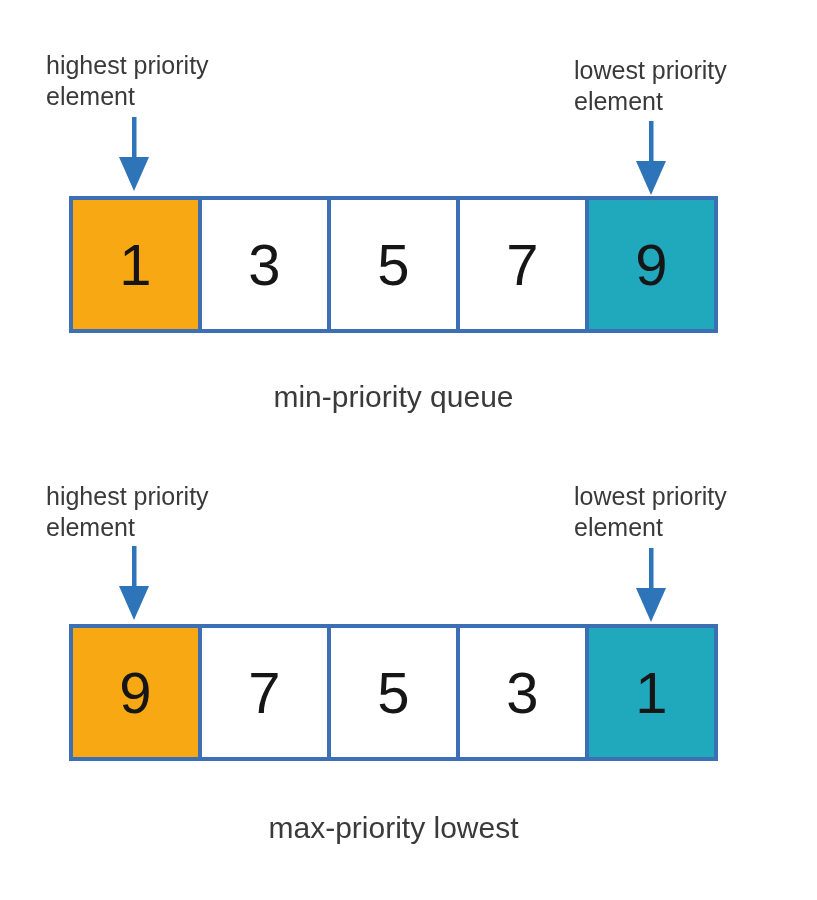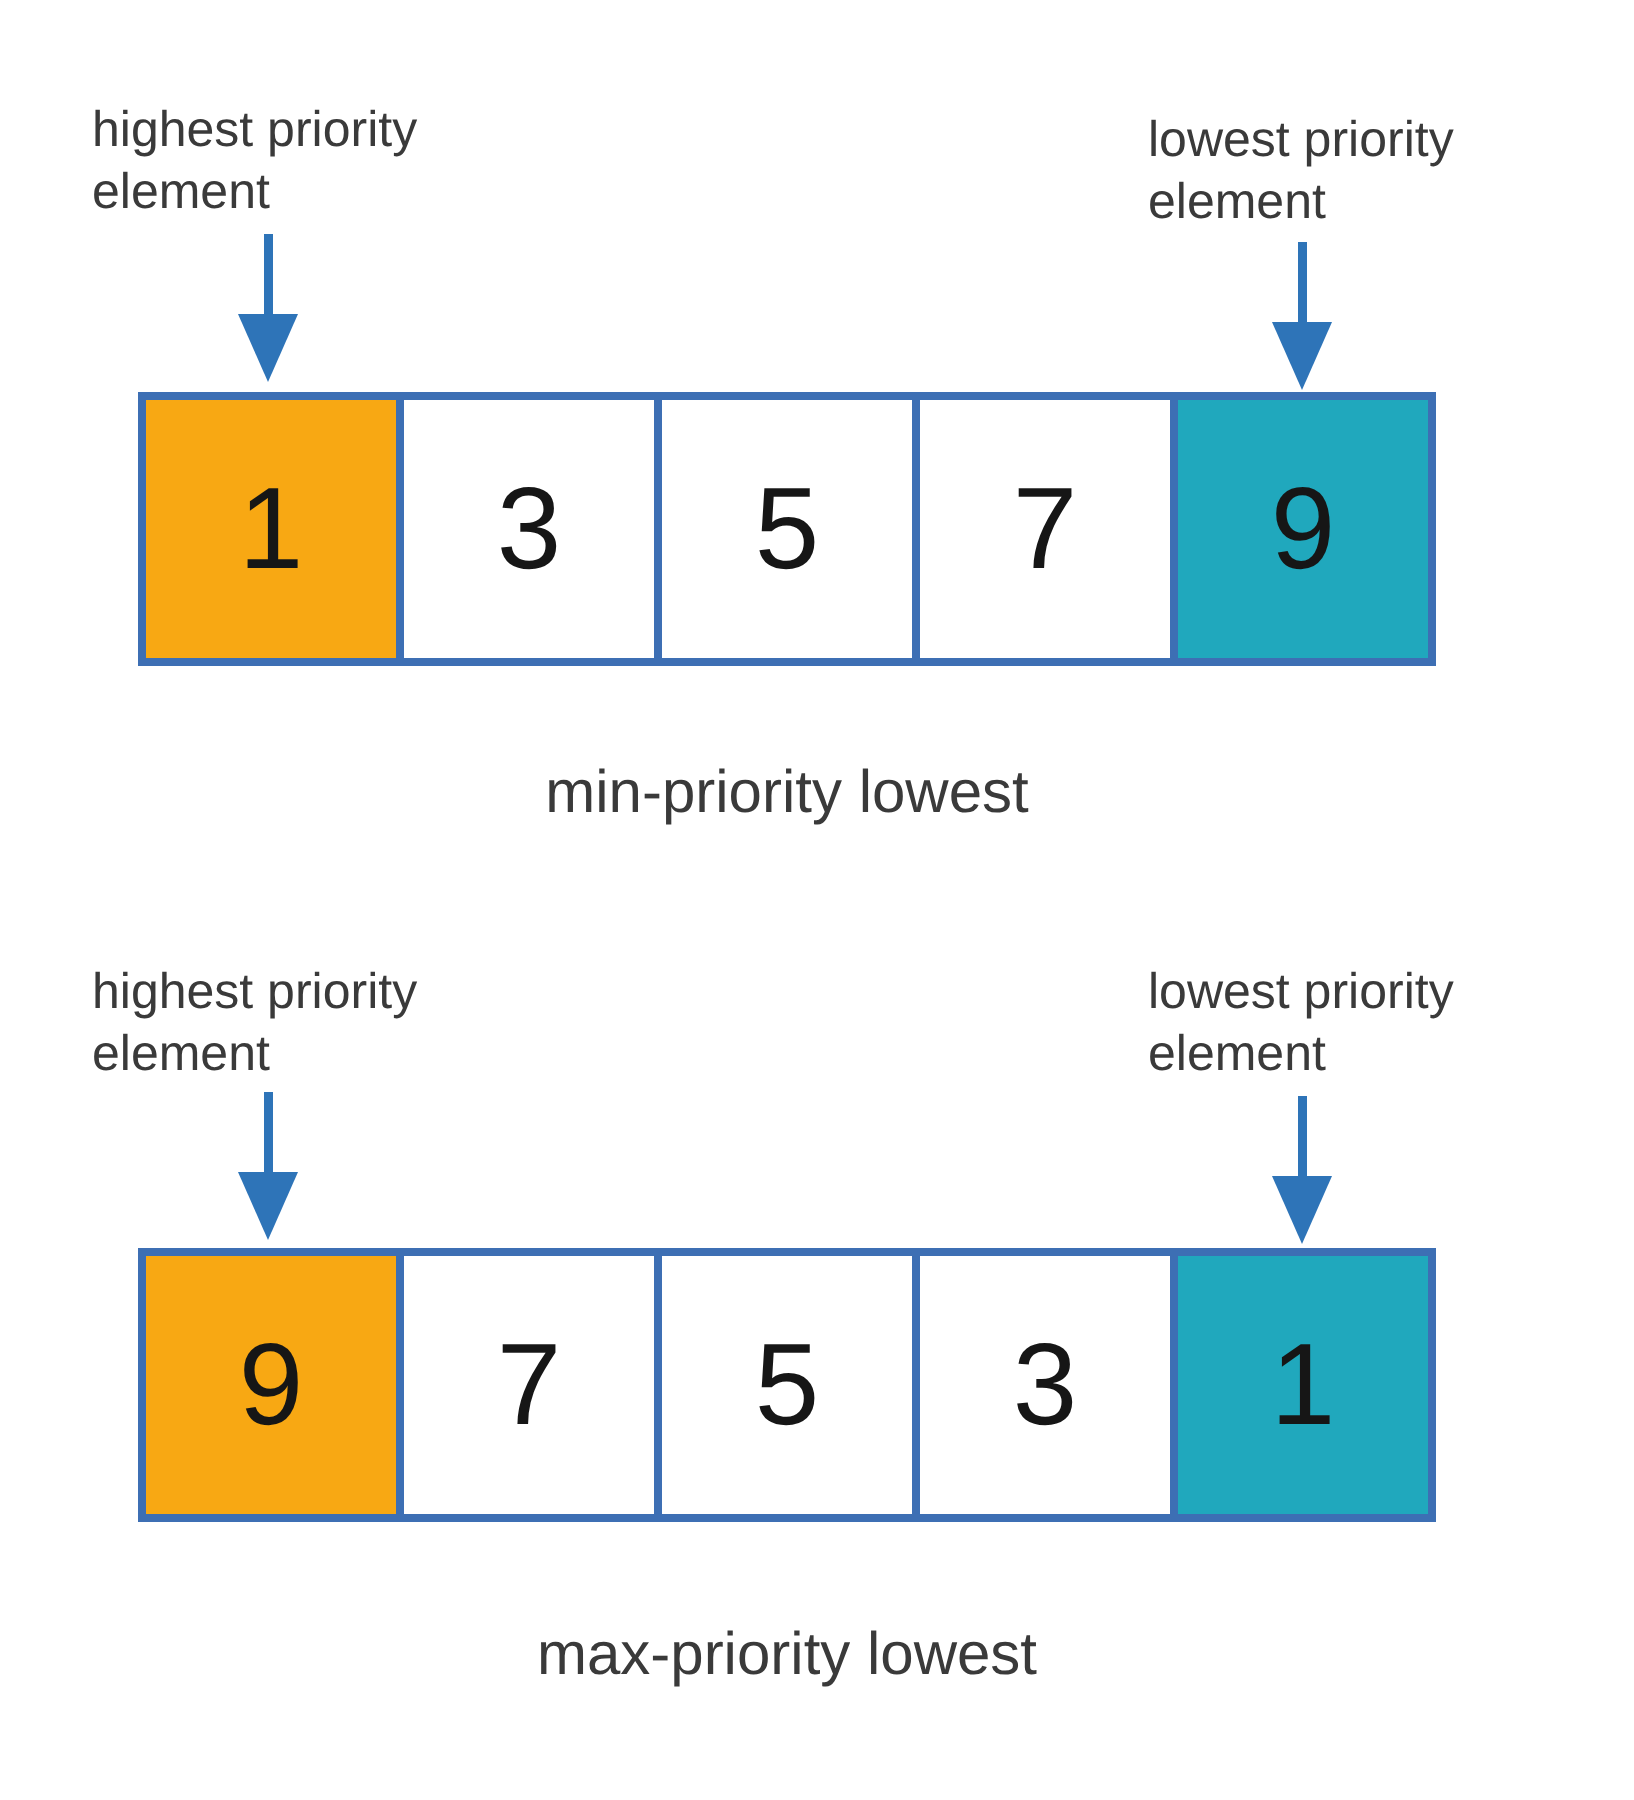--- a/index.html
+++ b/index.html
@@ -101,21 +101,21 @@
       <span class="cell-value">5</span>
     </div>
     <div class="cell" data-role="middle">
       <span class="cell-value">7</span>
     </div>
     <div class="cell" data-role="lowest">
       <span class="cell-value">9</span>
     </div>
   </div>
 
-  <div class="caption" style="top:380px;">min-priority lowest</div>
+  <div class="caption" style="top:380px;">min-priority queue</div>
 
   <div class="annotation" style="left:46px; top:481px;">
     <span>highest priority</span>
     <span>element</span>
   </div>
 
   <div class="annotation" style="left:574px; top:481px;">
     <span>lowest priority</span>
     <span>element</span>
   </div>

